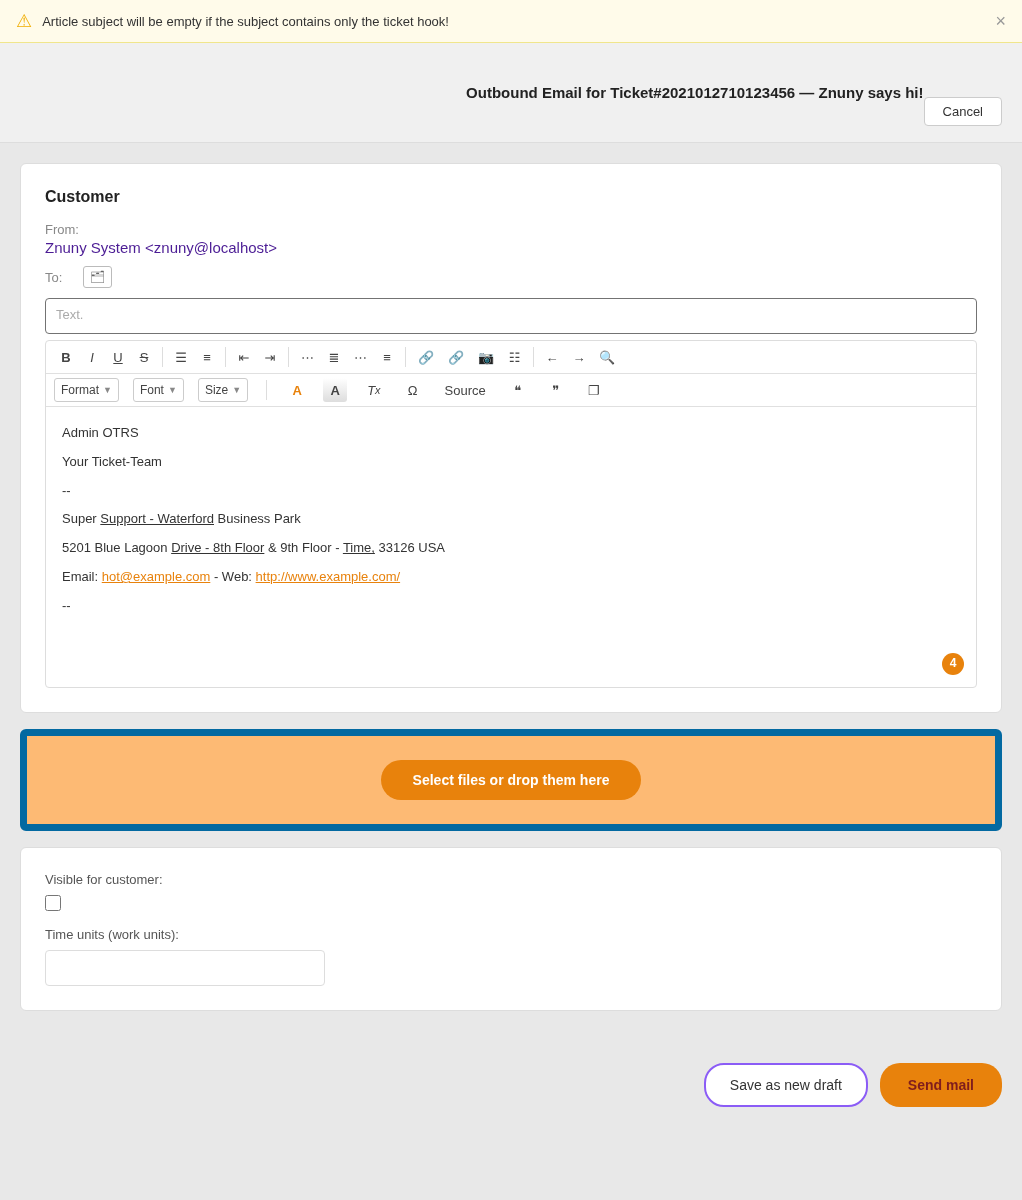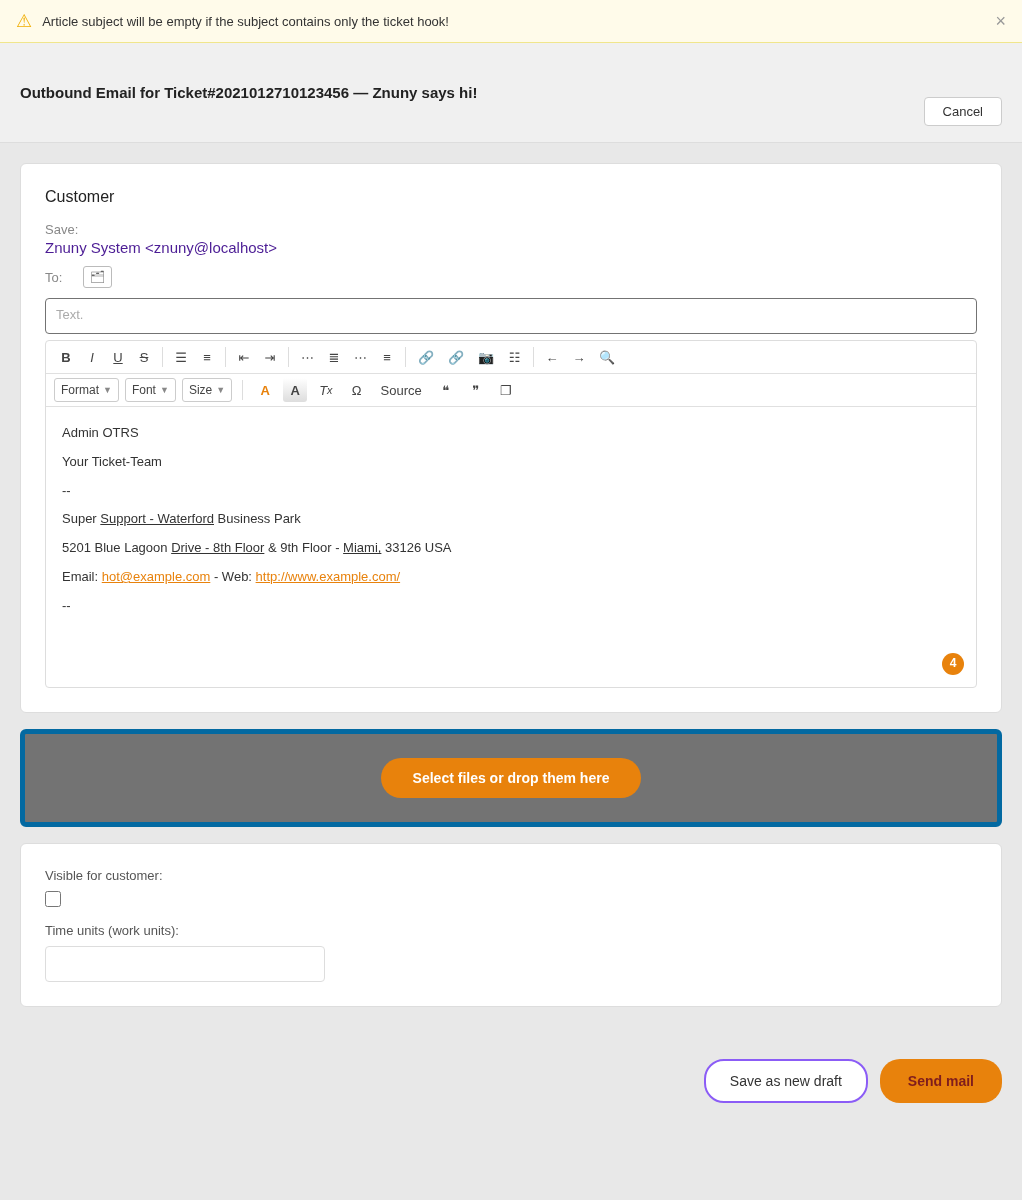--- a/index.html
+++ b/index.html
@@ -35,21 +35,21 @@
       font-size: 18px;
       background: none;
       border: none;
       line-height: 1;
     }
 
     
     .page-header {
       display: flex;
       align-items: center;
-      justify-content: space-between;
+      justify-content: flex-end;
       background: #f0f0f0;
       padding: 16px 20px;
       border-bottom: 1px solid #ddd;
     }
     .page-title {
       font-size: 15px;
       font-weight: 600;
       color: #222;
     }
     .cancel-btn {
@@ -71,21 +71,21 @@
     .form-card {
       background: #fff;
       border: 1px solid #ddd;
       border-radius: 6px;
       padding: 24px;
       margin-bottom: 16px;
     }
 
     .section-title {
       font-size: 16px;
-      font-weight: 400;
+      font-weight: 700;
       color: #222;
       margin-bottom: 16px;
     }
 
     .field-row {
       margin-bottom: 10px;
     }
     .field-label {
       color: #888;
       font-size: 13px;
@@ -143,21 +143,21 @@
       padding: 4px 8px;
       border-bottom: 1px solid #e0e0e0;
       gap: 2px;
       flex-wrap: wrap;
     }
     .toolbar-row2 {
       display: flex;
       align-items: center;
       padding: 4px 8px;
       border-bottom: 1px solid #e0e0e0;
-      gap: 6px;
+      gap: 14px;
       flex-wrap: wrap;
     }
 
     .tb-btn {
       background: none;
       border: none;
       border-radius: 3px;
       padding: 4px 6px;
       cursor: pointer;
       font-size: 13px;
@@ -222,22 +222,22 @@
       height: 22px;
       font-size: 12px;
       font-weight: bold;
       display: flex;
       align-items: center;
       justify-content: center;
     }
 
     
     .upload-card {
-      background: #737373;
-      border: 5px solid #0369a1;
+      background: #fdba74;
+      border: 7px solid #0369a1;
       border-radius: 6px;
       padding: 24px;
       margin-bottom: 16px;
       display: flex;
       align-items: center;
       justify-content: center;
       min-height: 80px;
     }
     .upload-btn {
       background: #e8820c;
@@ -332,21 +332,21 @@
   <span class="page-title">Outbound Email for Ticket#2021012710123456 — Znuny says hi!</span>
   <button class="cancel-btn">Cancel</button>
 </div>
 
 <div class="main-content">
 
   <div class="form-card">
     <div class="section-title">Customer</div>
 
     <div class="field-row">
-      <div class="field-label">Save:</div>
+      <div class="field-label">From:</div>
       <div class="field-value">Znuny System &lt;znuny@localhost&gt;</div>
     </div>
 
     <div class="to-row">
       <span class="to-label">To:</span>
       <button class="to-icon-btn" title="Address Book">
         <span>🗂</span>
       </button>
     </div>
 
@@ -410,21 +410,21 @@
       </div>
 
       <div class="editor-content" contenteditable="true" style="">
         <p>Admin OTRS</p>
         <p>Your Ticket-Team</p>
         <p>--</p>
         <p>
           Super <span class="underline-text">Support - Waterford</span> Business Park
         </p>
         <p>
-          5201 Blue Lagoon <span class="underline-text">Drive - 8th Floor</span> &amp; 9th Floor - <span class="underline-text">Miami,</span> 33126 USA
+          5201 Blue Lagoon <span class="underline-text">Drive - 8th Floor</span> &amp; 9th Floor - <span class="underline-text">Time,</span> 33126 USA
         </p>
         <p>
           Email: <a href="#">hot@example.com</a> - Web: <a href="#">http://www.example.com/</a>
         </p>
         <p>--</p>
         <div class="badge">4</div>
       </div>
     </div>
   </div>
 

